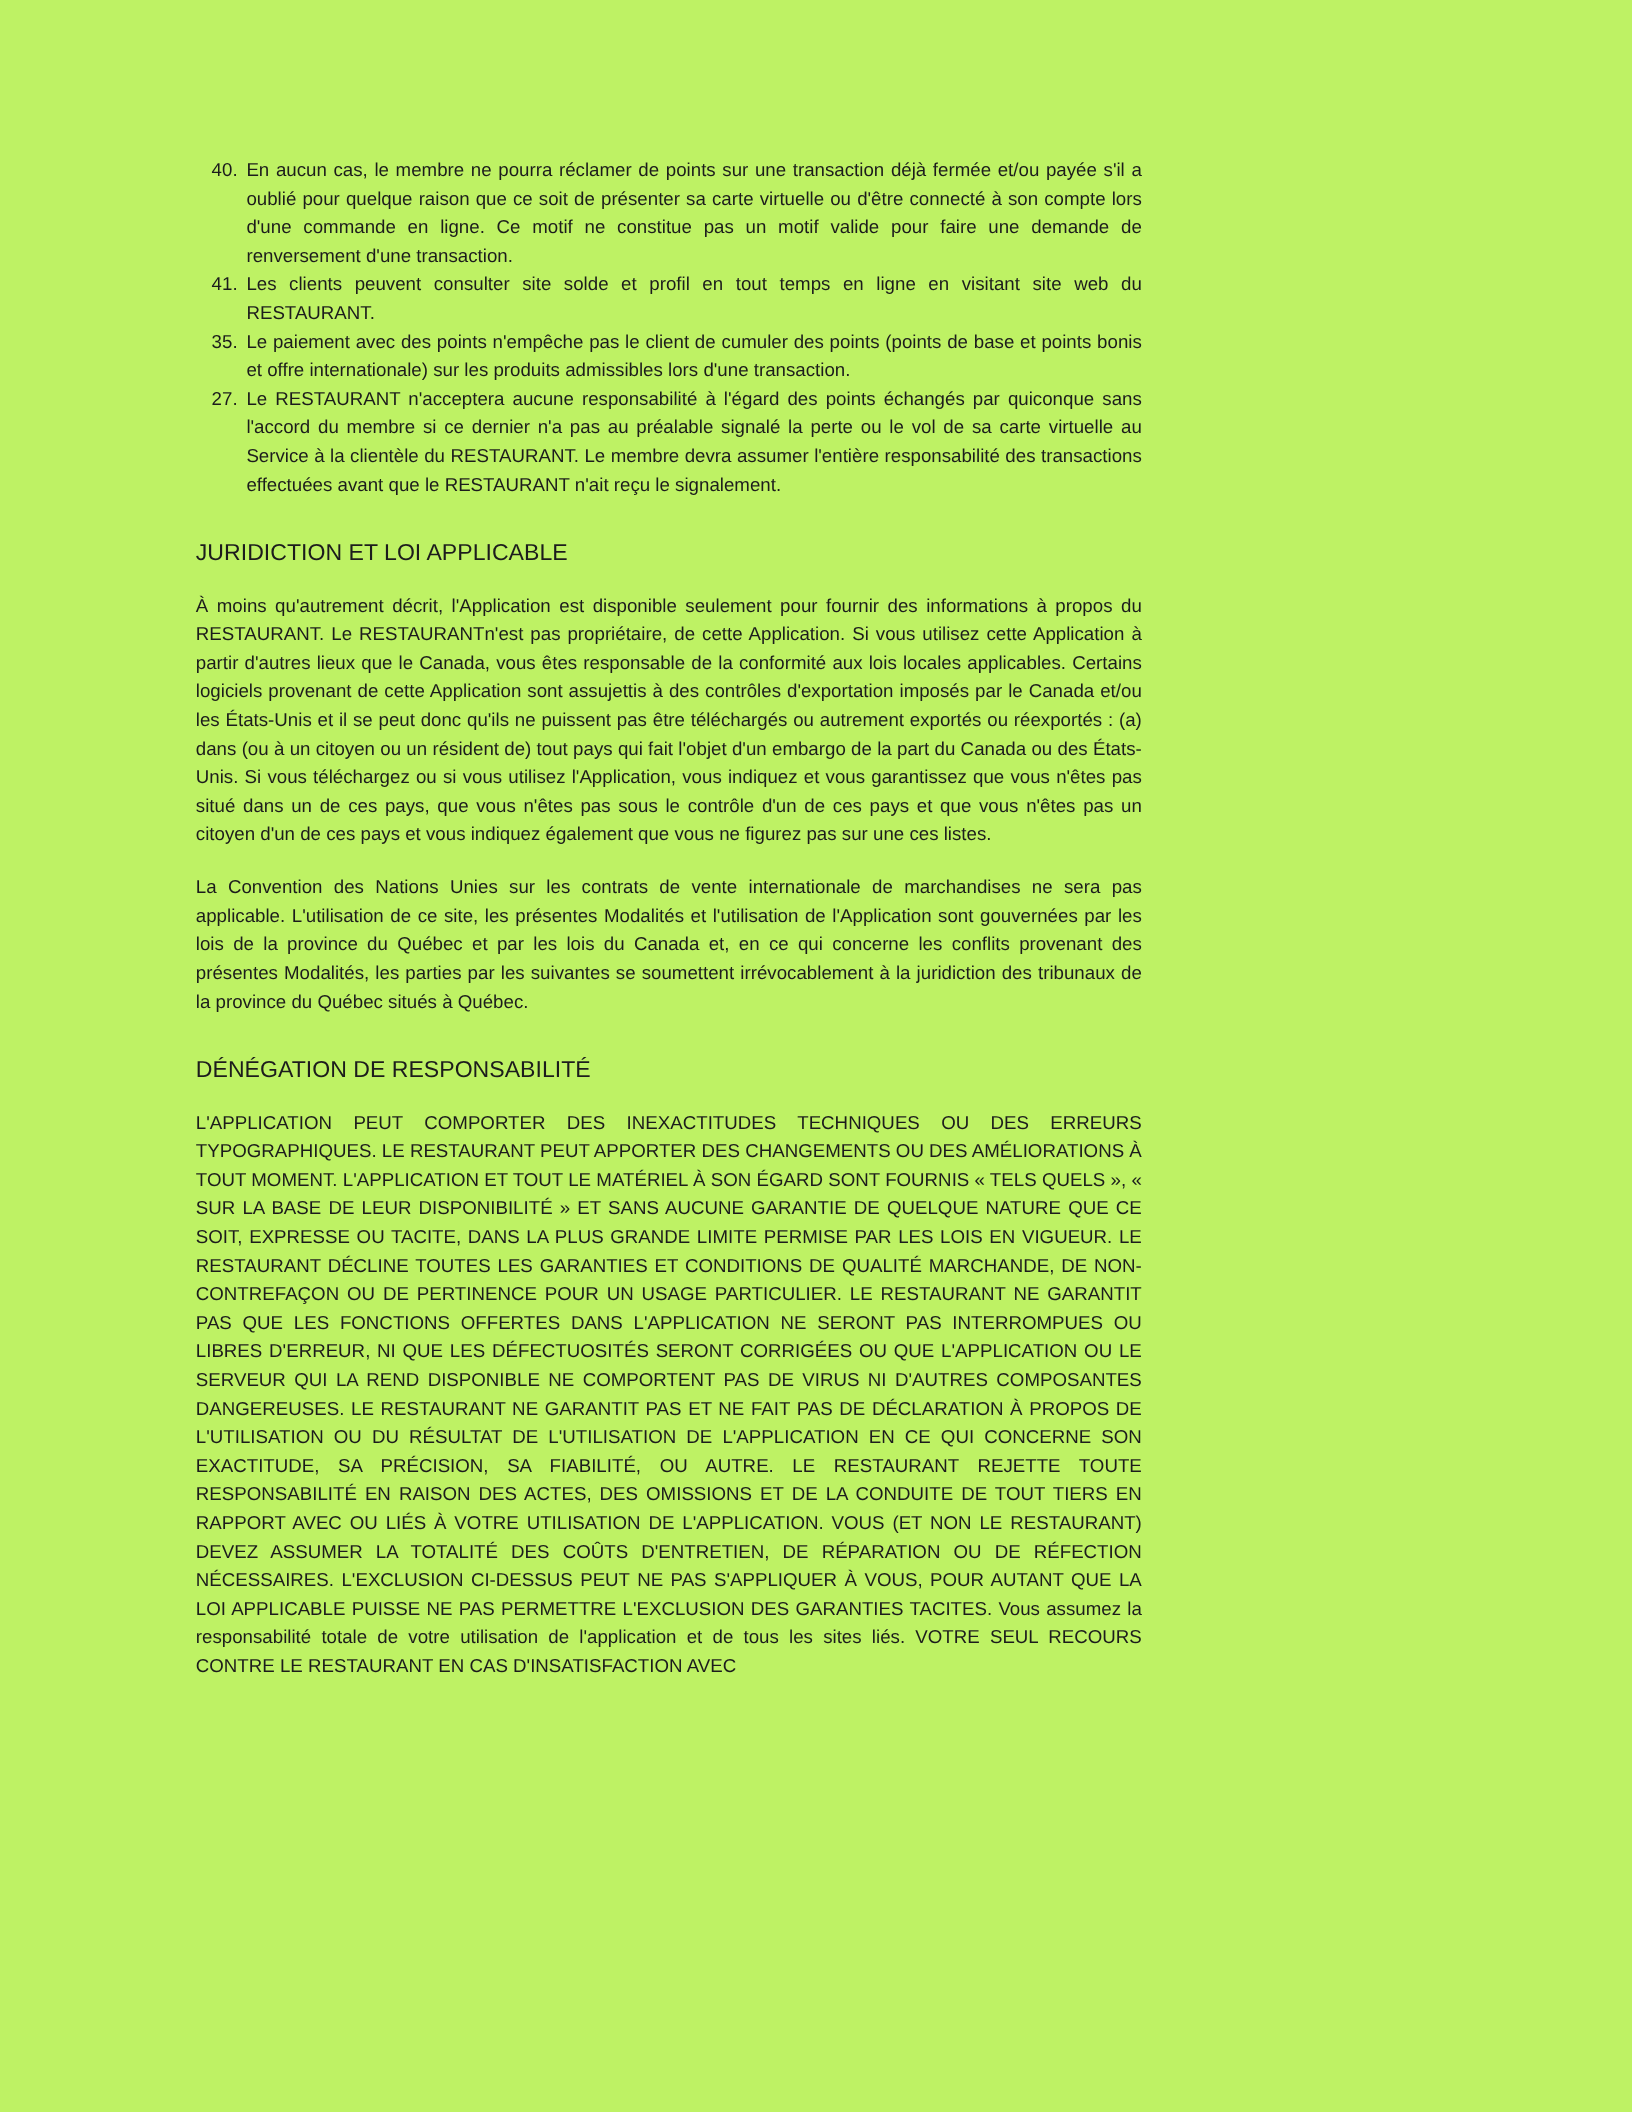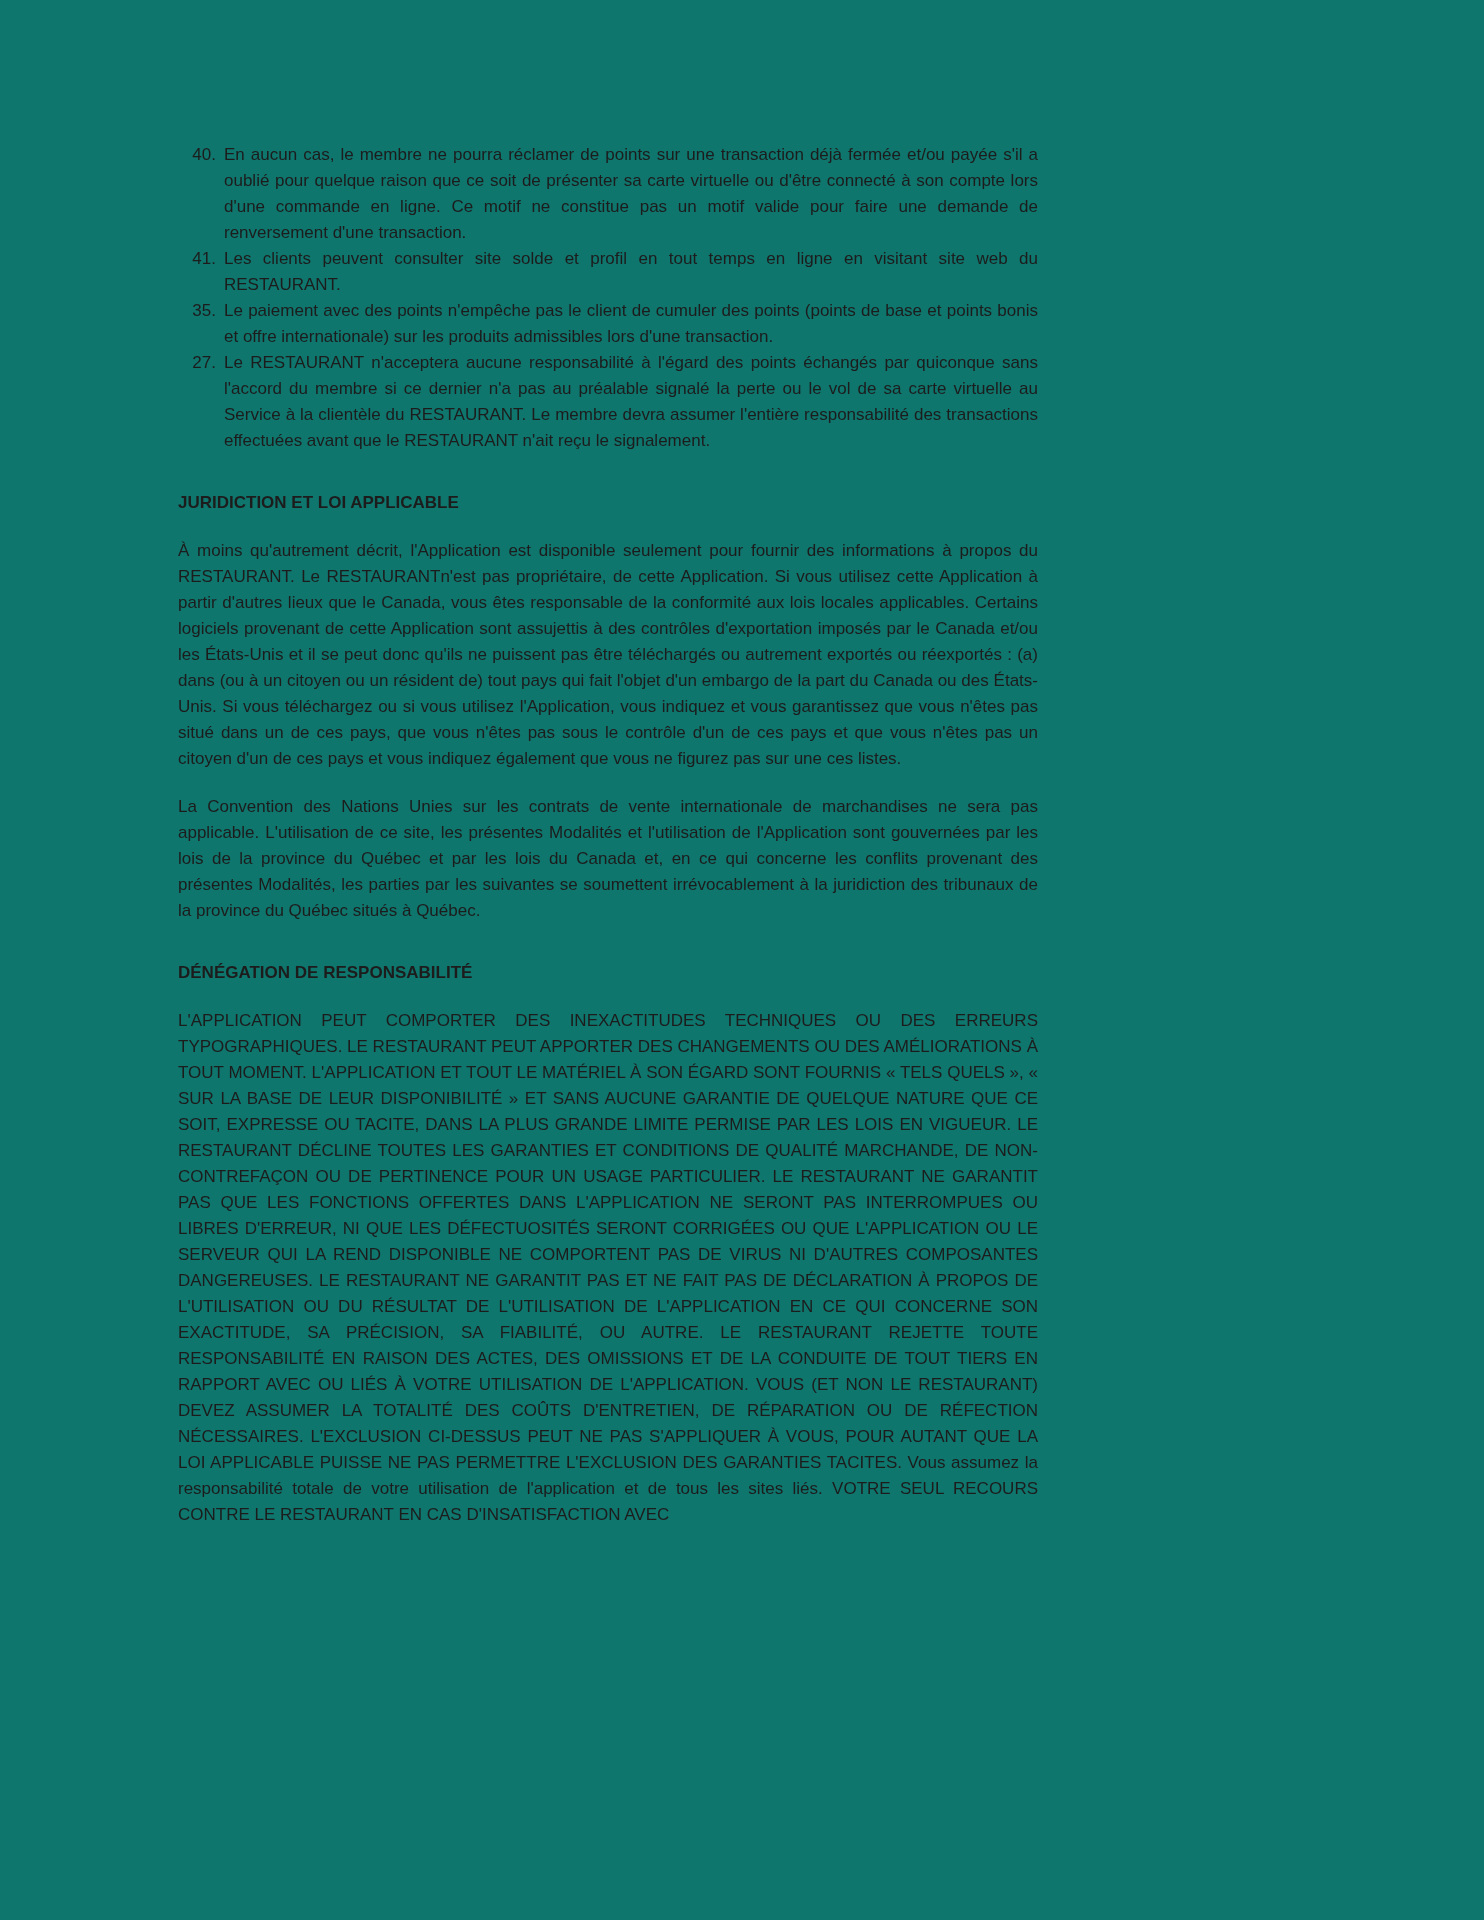--- a/index.html
+++ b/index.html
@@ -11,21 +11,21 @@
     width: 1484px;
     min-height: 1920px;
     font-family: "Liberation Sans", "DejaVu Sans", sans-serif;
     color: #1c1c1c;
     -webkit-font-smoothing: antialiased;
   }
   .page {
     position: relative;
     width: 1484px;
     height: 1920px;
-    background: #0f766e;
+    background: #bef264;
     overflow: hidden;
   }
   .content {
     box-sizing: content-box;
     width: 860px;
     padding: 142px 0 0 178px;
     font-size: 17px;
     line-height: 26px;
   }
   .terms-list {
@@ -42,23 +42,23 @@
     width: 38px;
     text-align: right;
     white-space: nowrap;
   }
   .term-text {
     flex: 1;
     margin-left: 8px;
     text-align: justify;
   }
   .section-heading {
-    font-size: 17px;
+    font-size: 21px;
     line-height: 26px;
-    font-weight: bold;
+    font-weight: normal;
     margin: 36px 0 22px 0;
   }
   .para {
     margin: 0 0 22px 0;
     text-align: justify;
   }
 </style>
 </head>
 <body>
 

